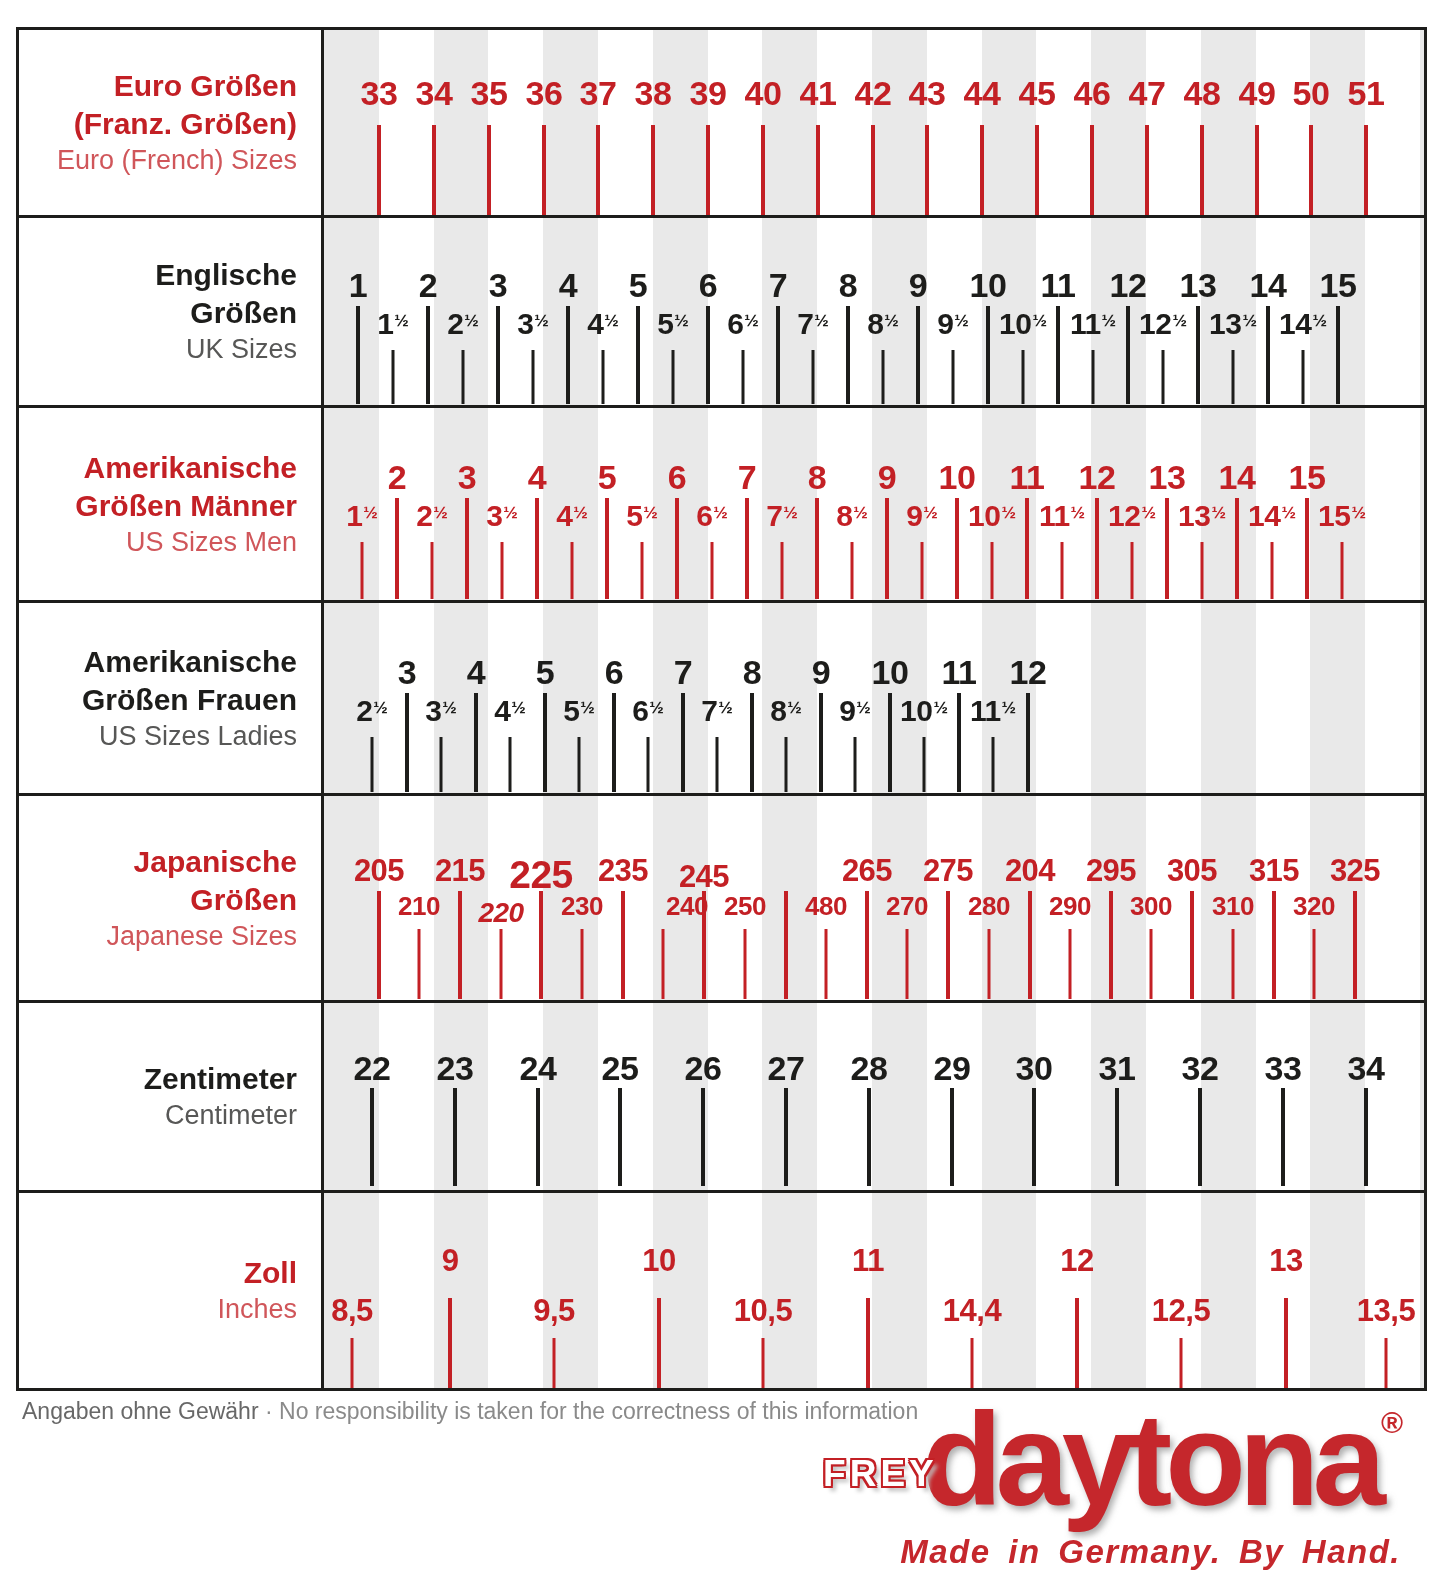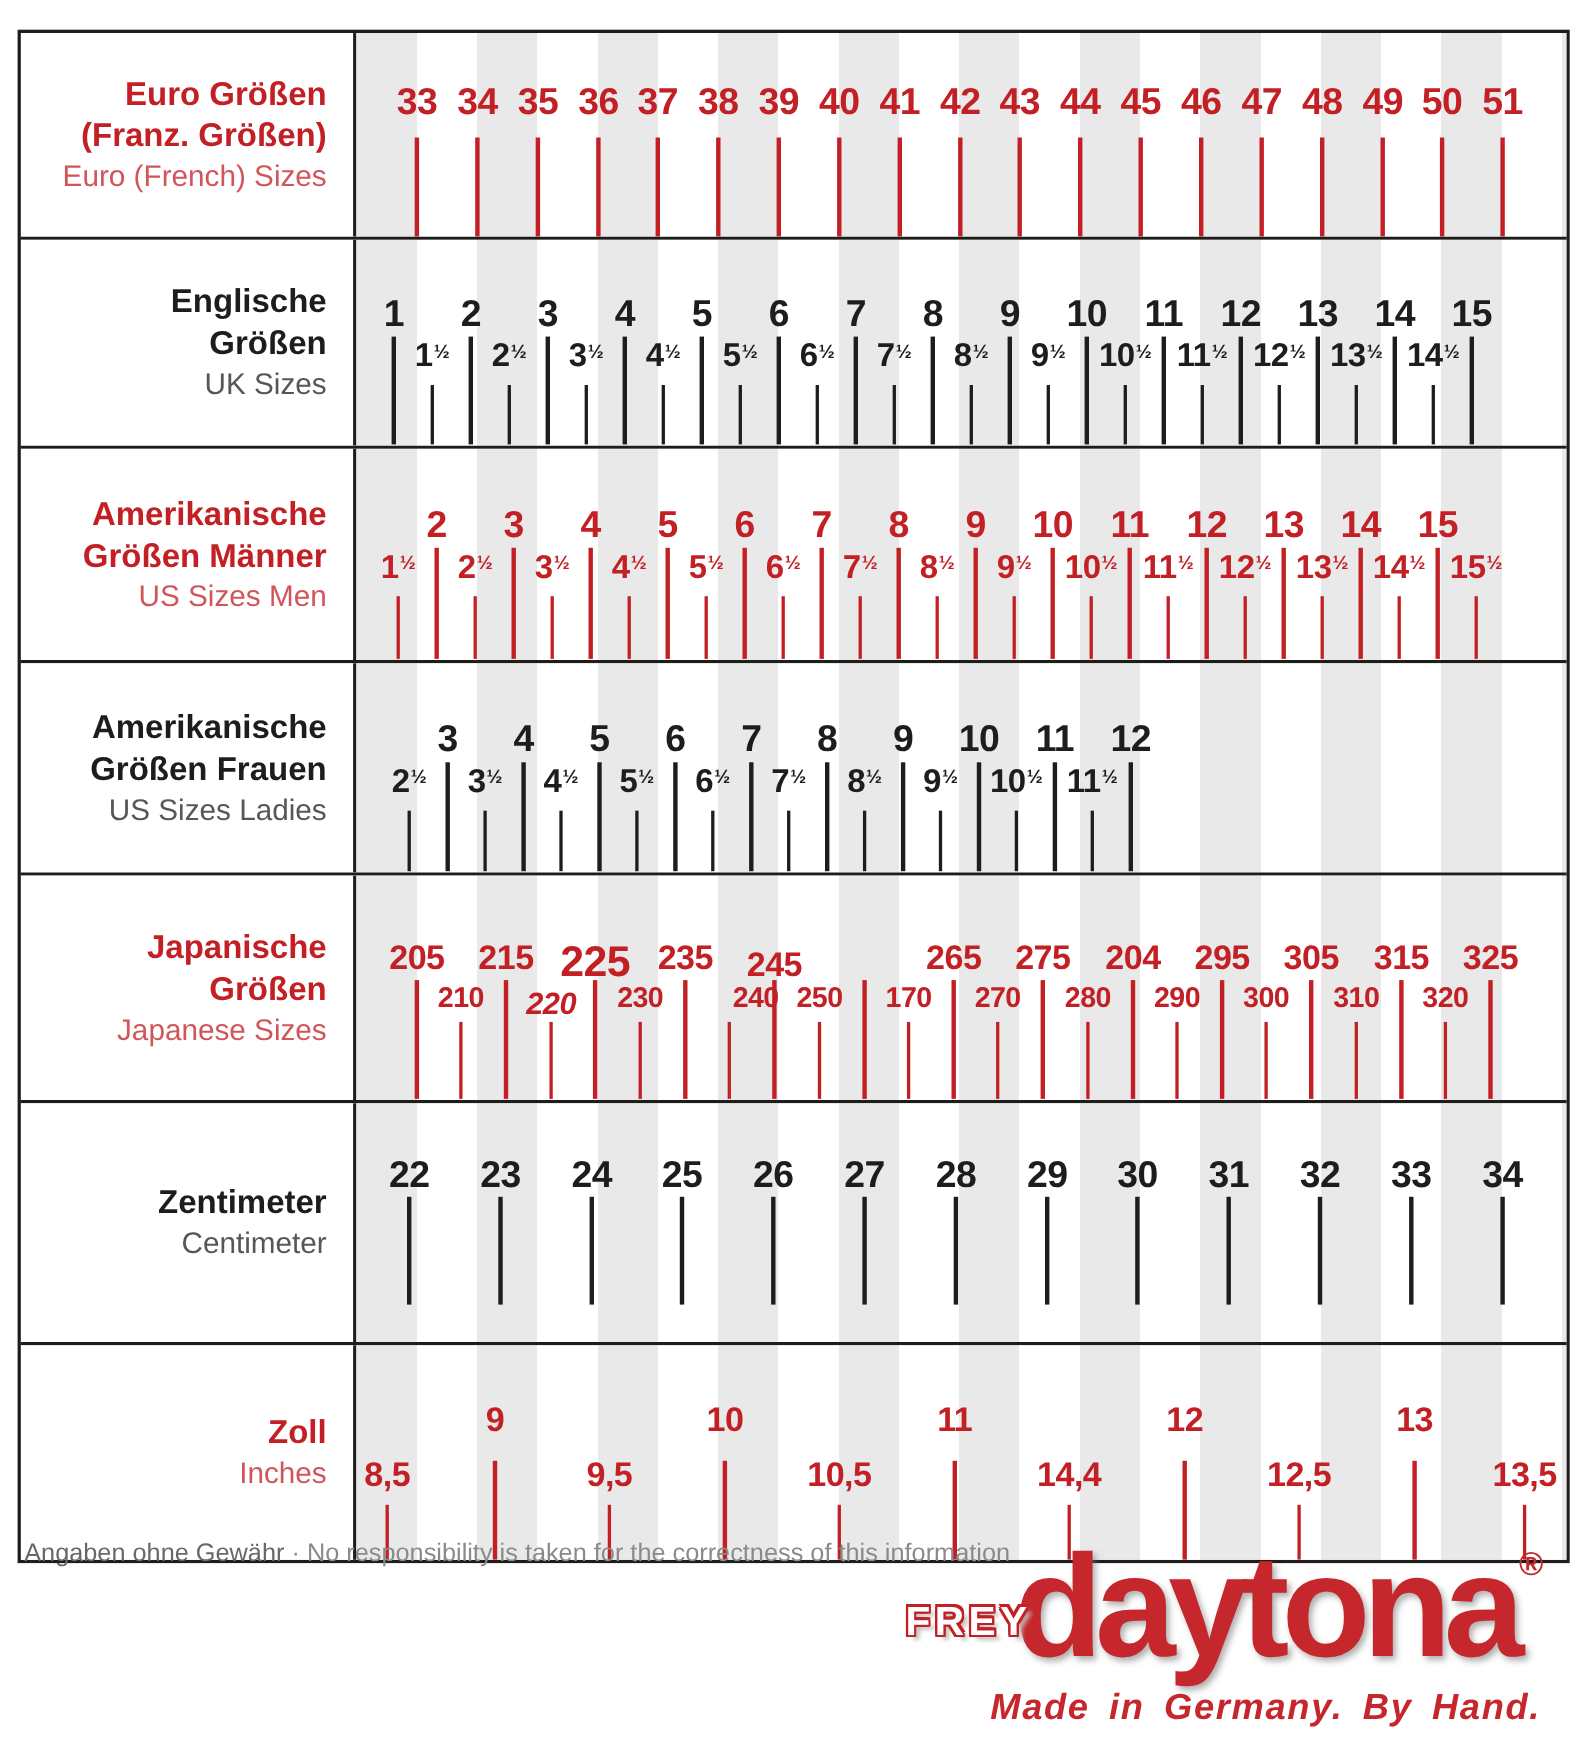--- a/index.html
+++ b/index.html
@@ -321,37 +321,37 @@
             <div class="num" style="left: 95px; top: 97px; font-size: 26px;">210</div>
             <div class="tick short" style="left: 95px; top: 133px; height: 70px;"></div>
             <div class="num" style="left: 177px; top: 102px; font-size: 28px; font-style: italic;">220</div>
             <div class="tick short" style="left: 177px; top: 133px; height: 70px;"></div>
             <div class="num" style="left: 258px; top: 97px; font-size: 26px;">230</div>
             <div class="tick short" style="left: 258px; top: 133px; height: 70px;"></div>
             <div class="num" style="left: 339px; top: 97px; font-size: 26px; margin-left: 24px;">240</div>
             <div class="tick short" style="left: 339px; top: 133px; height: 70px;"></div>
             <div class="num" style="left: 421px; top: 97px; font-size: 26px;">250</div>
             <div class="tick short" style="left: 421px; top: 133px; height: 70px;"></div>
-            <div class="num" style="left: 502px; top: 97px; font-size: 26px;">170</div>
+            <div class="num" style="left: 502px; top: 97px; font-size: 26px;">480</div>
             <div class="tick short" style="left: 502px; top: 133px; height: 70px;"></div>
             <div class="num" style="left: 583px; top: 97px; font-size: 26px;">270</div>
             <div class="tick short" style="left: 583px; top: 133px; height: 70px;"></div>
             <div class="num" style="left: 665px; top: 97px; font-size: 26px;">280</div>
             <div class="tick short" style="left: 665px; top: 133px; height: 70px;"></div>
             <div class="num" style="left: 746px; top: 97px; font-size: 26px;">290</div>
             <div class="tick short" style="left: 746px; top: 133px; height: 70px;"></div>
             <div class="num" style="left: 827px; top: 97px; font-size: 26px;">300</div>
             <div class="tick short" style="left: 827px; top: 133px; height: 70px;"></div>
             <div class="num" style="left: 909px; top: 97px; font-size: 26px;">310</div>
             <div class="tick short" style="left: 909px; top: 133px; height: 70px;"></div>
             <div class="num" style="left: 990px; top: 97px; font-size: 26px;">320</div>
             <div class="tick short" style="left: 990px; top: 133px; height: 70px;"></div>
           </div>
         </div>
-        <div class="row black" style="height: 220px;">
+        <div class="row black" style="height: 190px;">
           <div class="rlabel">
             <div class="lb">Zentimeter</div>
             <div class="ls">Centimeter</div>
           </div>
           <div class="rplot">
             <div class="num" style="left: 48px; top: 48px; font-size: 34px;">22</div>
             <div class="tick long" style="left: 48px; top: 85px; height: 98px;"></div>
             <div class="num" style="left: 131px; top: 48px; font-size: 34px;">23</div>
             <div class="tick long" style="left: 131px; top: 85px; height: 98px;"></div>
             <div class="num" style="left: 214px; top: 48px; font-size: 34px;">24</div>

